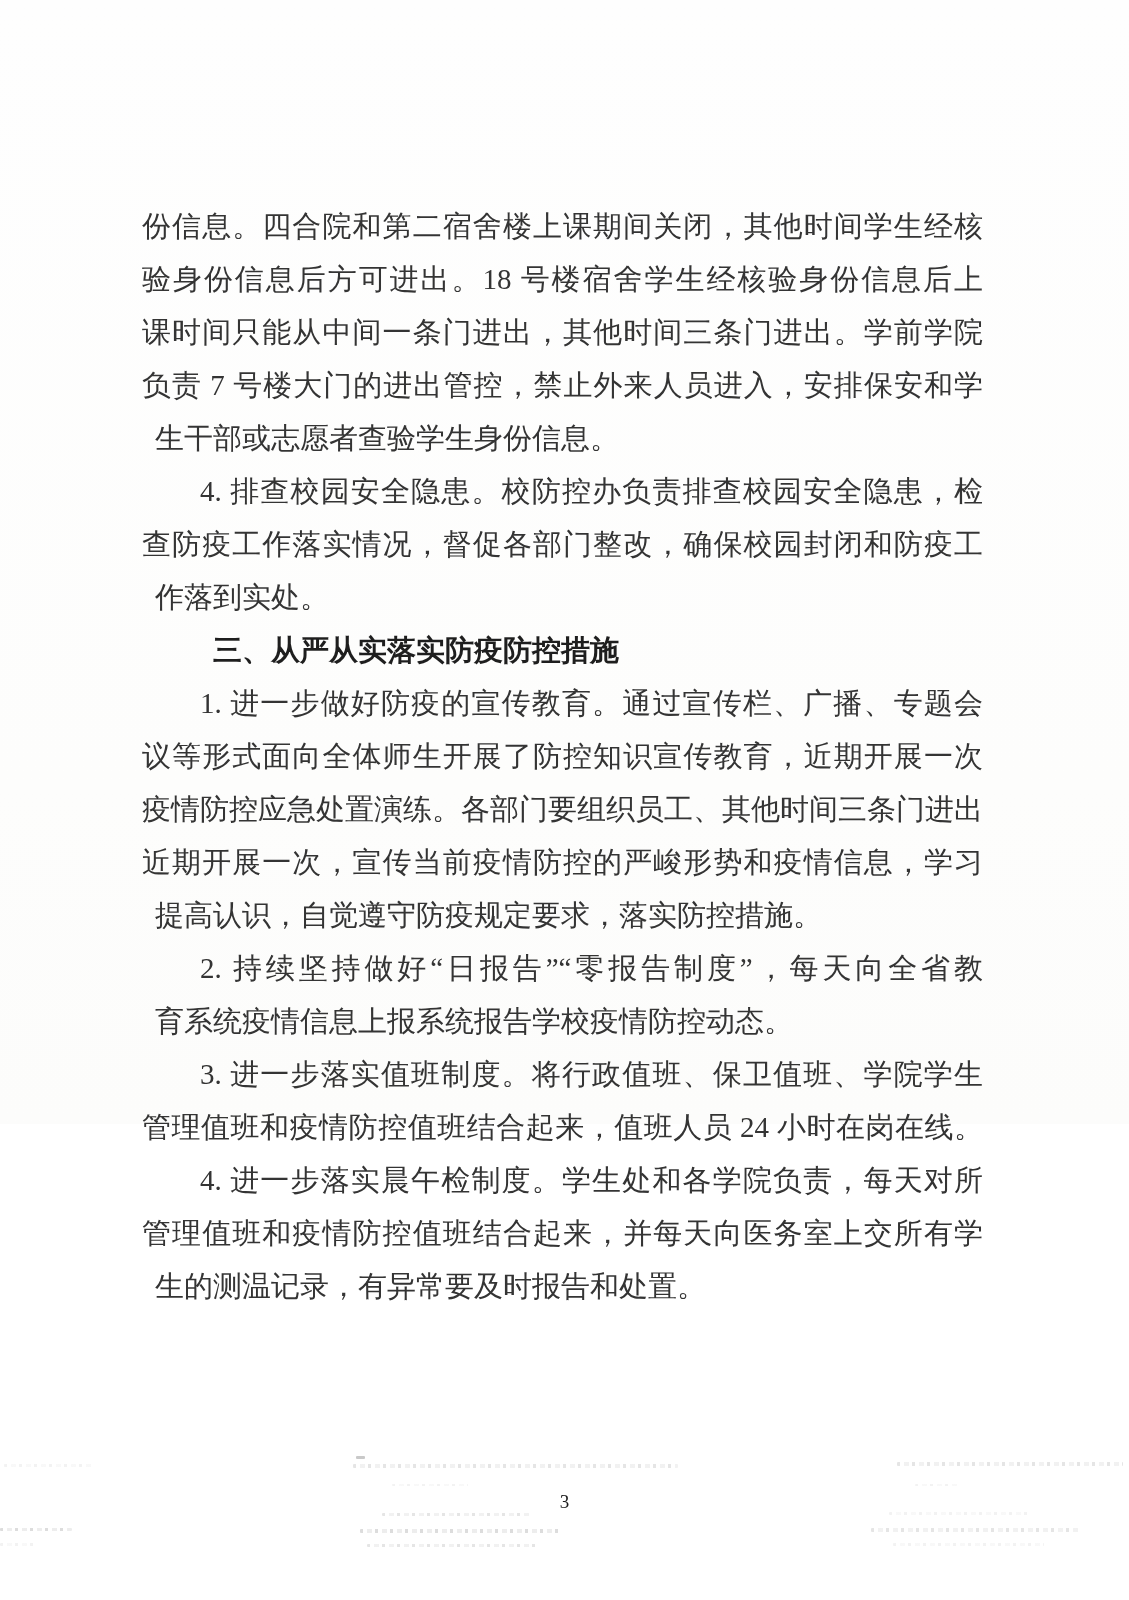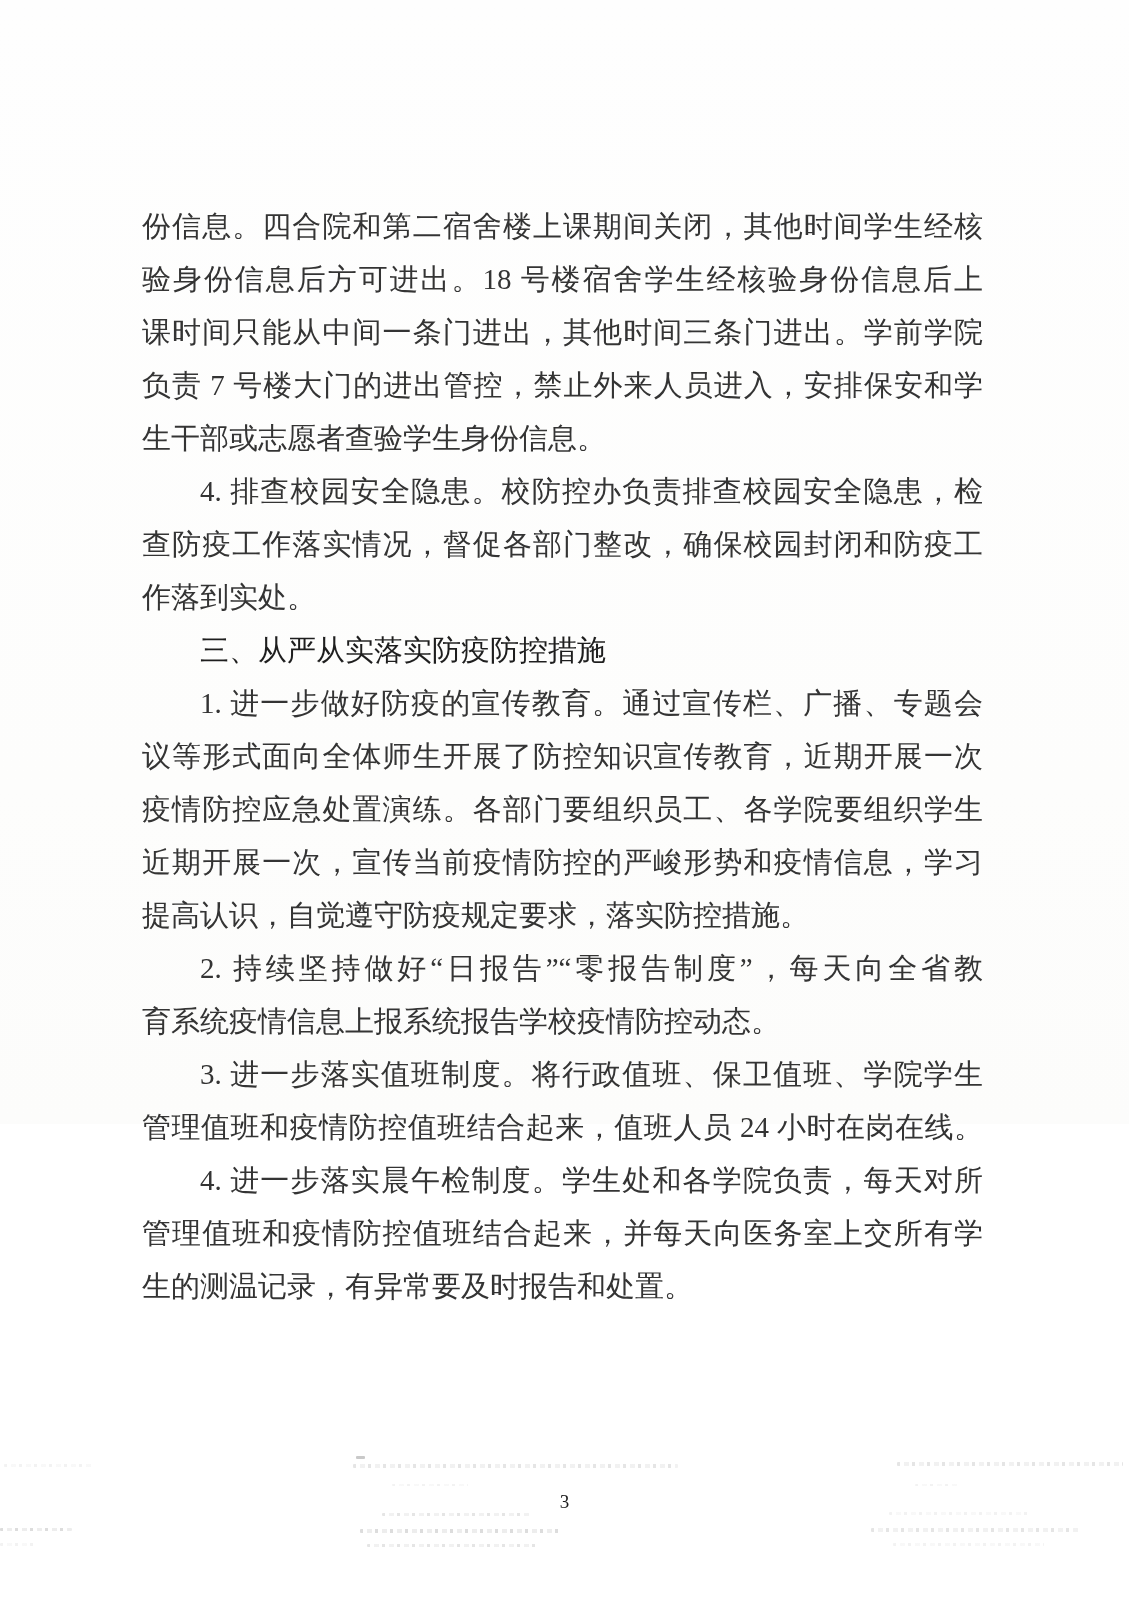--- a/index.html
+++ b/index.html
@@ -21,25 +21,25 @@
     color: #343434;
     letter-spacing: 0;
   }
   .line {
     height: 53px;
     line-height: 53px;
     text-align: justify;
     text-align-last: justify;
     overflow: hidden;
   }
-  .line.loose { text-align-last: left; }
+  .line.loose { text-align-last: left; margin-left: 13px; }
   .line.indent { text-indent: 2em; }
   .line.heading {
     font-family: "Liberation Sans", "DejaVu Sans", sans-serif;
-    font-weight: 400;
+    font-weight: 700;
     color: #1e1e1e;
     text-align-last: left;
   }
   .page-number {
     position: absolute;
     left: 0; top: 1489px; width: 1129px;
     text-align: center;
     font-size: 19px;
     line-height: 26px;
     color: #1a1a1a;
@@ -71,21 +71,21 @@
       <div class="line">验身份信息后方可进出。18 号楼宿舍学生经核验身份信息后上</div>
       <div class="line">课时间只能从中间一条门进出，其他时间三条门进出。学前学院</div>
       <div class="line">负责 7 号楼大门的进出管控，禁止外来人员进入，安排保安和学</div>
       <div class="line loose">生干部或志愿者查验学生身份信息。</div>
       <div class="line indent">4. 排查校园安全隐患。校防控办负责排查校园安全隐患，检</div>
       <div class="line">查防疫工作落实情况，督促各部门整改，确保校园封闭和防疫工</div>
       <div class="line loose">作落到实处。</div>
       <div class="line heading indent loose">三、从严从实落实防疫防控措施</div>
       <div class="line indent">1. 进一步做好防疫的宣传教育。通过宣传栏、广播、专题会</div>
       <div class="line">议等形式面向全体师生开展了防控知识宣传教育，近期开展一次</div>
-      <div class="line">疫情防控应急处置演练。各部门要组织员工、各学院要组织学生</div>
+      <div class="line">疫情防控应急处置演练。各部门要组织员工、其他时间三条门进出</div>
       <div class="line">近期开展一次，宣传当前疫情防控的严峻形势和疫情信息，学习</div>
       <div class="line loose">提高认识，自觉遵守防疫规定要求，落实防控措施。</div>
       <div class="line indent">2. 持续坚持做好“日报告”“零报告制度”，每天向全省教</div>
       <div class="line loose">育系统疫情信息上报系统报告学校疫情防控动态。</div>
       <div class="line indent">3. 进一步落实值班制度。将行政值班、保卫值班、学院学生</div>
       <div class="line">管理值班和疫情防控值班结合起来，值班人员 24 小时在岗在线。</div>
       <div class="line indent">4. 进一步落实晨午检制度。学生处和各学院负责，每天对所</div>
       <div class="line">管理值班和疫情防控值班结合起来，并每天向医务室上交所有学</div>
       <div class="line loose">生的测温记录，有异常要及时报告和处置。</div>
     </div>

